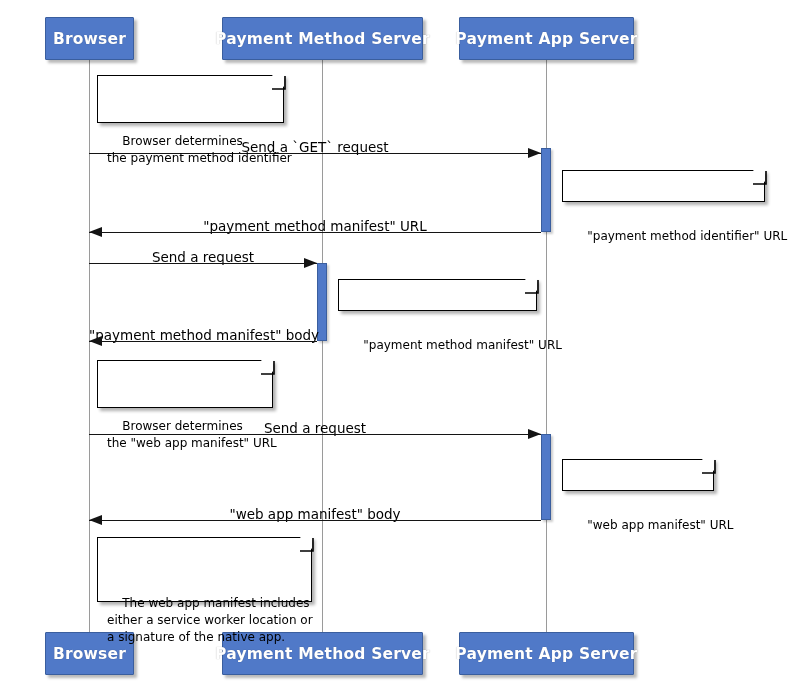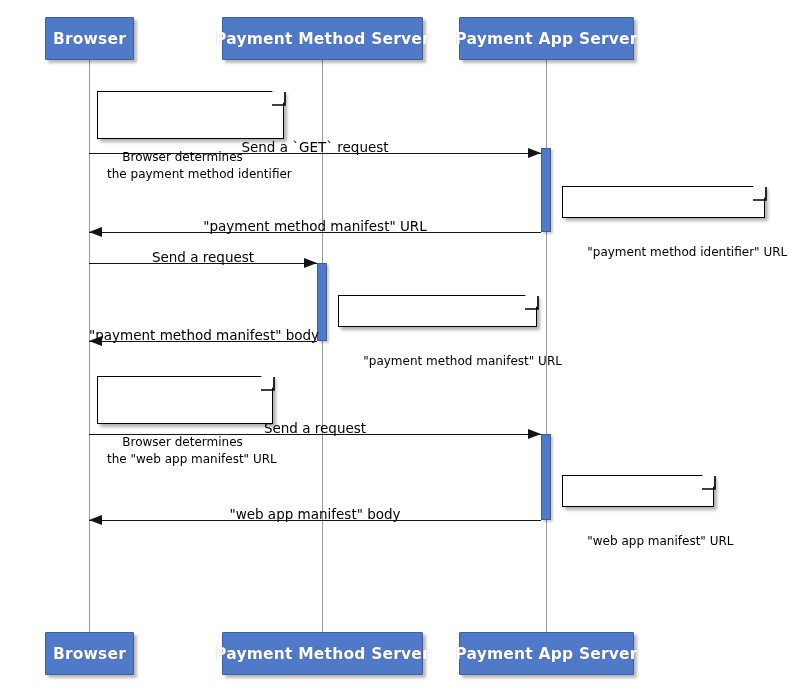--- a/index.html
+++ b/index.html
@@ -87,21 +87,20 @@
     position: absolute;
     box-sizing: border-box;
     background: #FFFFFF;
     border: 1.4px solid #000000;
     font-size: 12px;
     line-height: 17px;
     color: #000000;
     padding: 6px 9px 6px 9px;
     white-space: pre;
     box-shadow: 3px 3px 3px rgba(0,0,0,0.30);
-    margin-top: 16px;
   }
   .note .fold-mask {
     position: absolute;
     top: -1.4px;
     right: -1.4px;
     width: 13px;
     height: 13px;
     background: #FFFFFF;
     clip-path: polygon(0 0, 100% 100%, 100% 0);
   }
@@ -210,14 +209,23 @@
   </div>
 
   <div class="note" style="left:562px; top:459px; width:152px; height:32px;">
     <span class="fold-mask"></span>
     <svg class="fold-diag" viewBox="0 0 15 15">
       <polyline points="2,15 15,15 15,2" fill="none" stroke="#000000" stroke-width="1.6"></polyline>
     </svg>
     <span class="note-text">"web app manifest" URL</span>
   </div>
 
+  <div class="note" style="left:97px; top:537px; width:215px; height:65px;">
+    <span class="fold-mask"></span>
+    <svg class="fold-diag" viewBox="0 0 15 15">
+      <polyline points="2,15 15,15 15,2" fill="none" stroke="#000000" stroke-width="1.6"></polyline>
+    </svg>
+    <span class="note-text">The web app manifest includes
+either a service worker location or
+a signature of the native app.</span>
+  </div>
 
 </div>
 
 </body></html>

